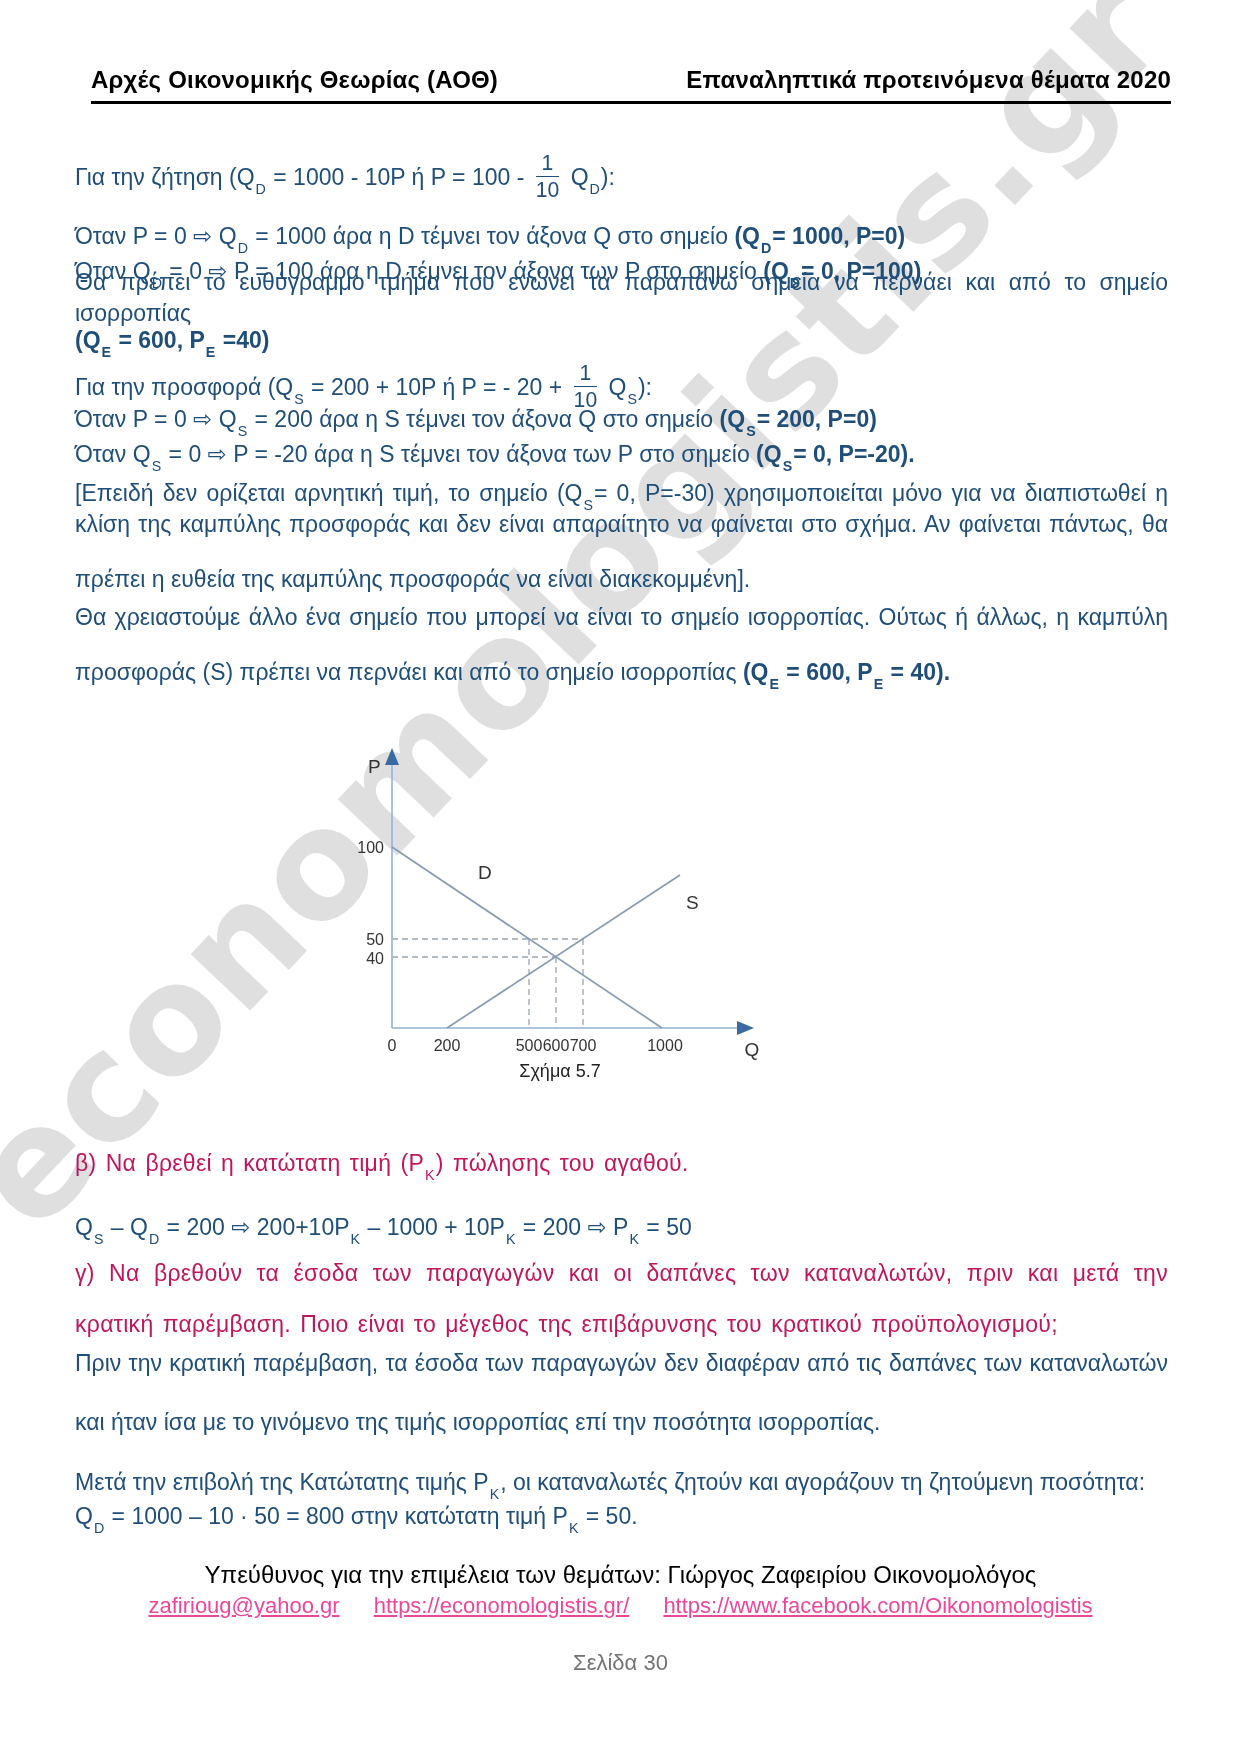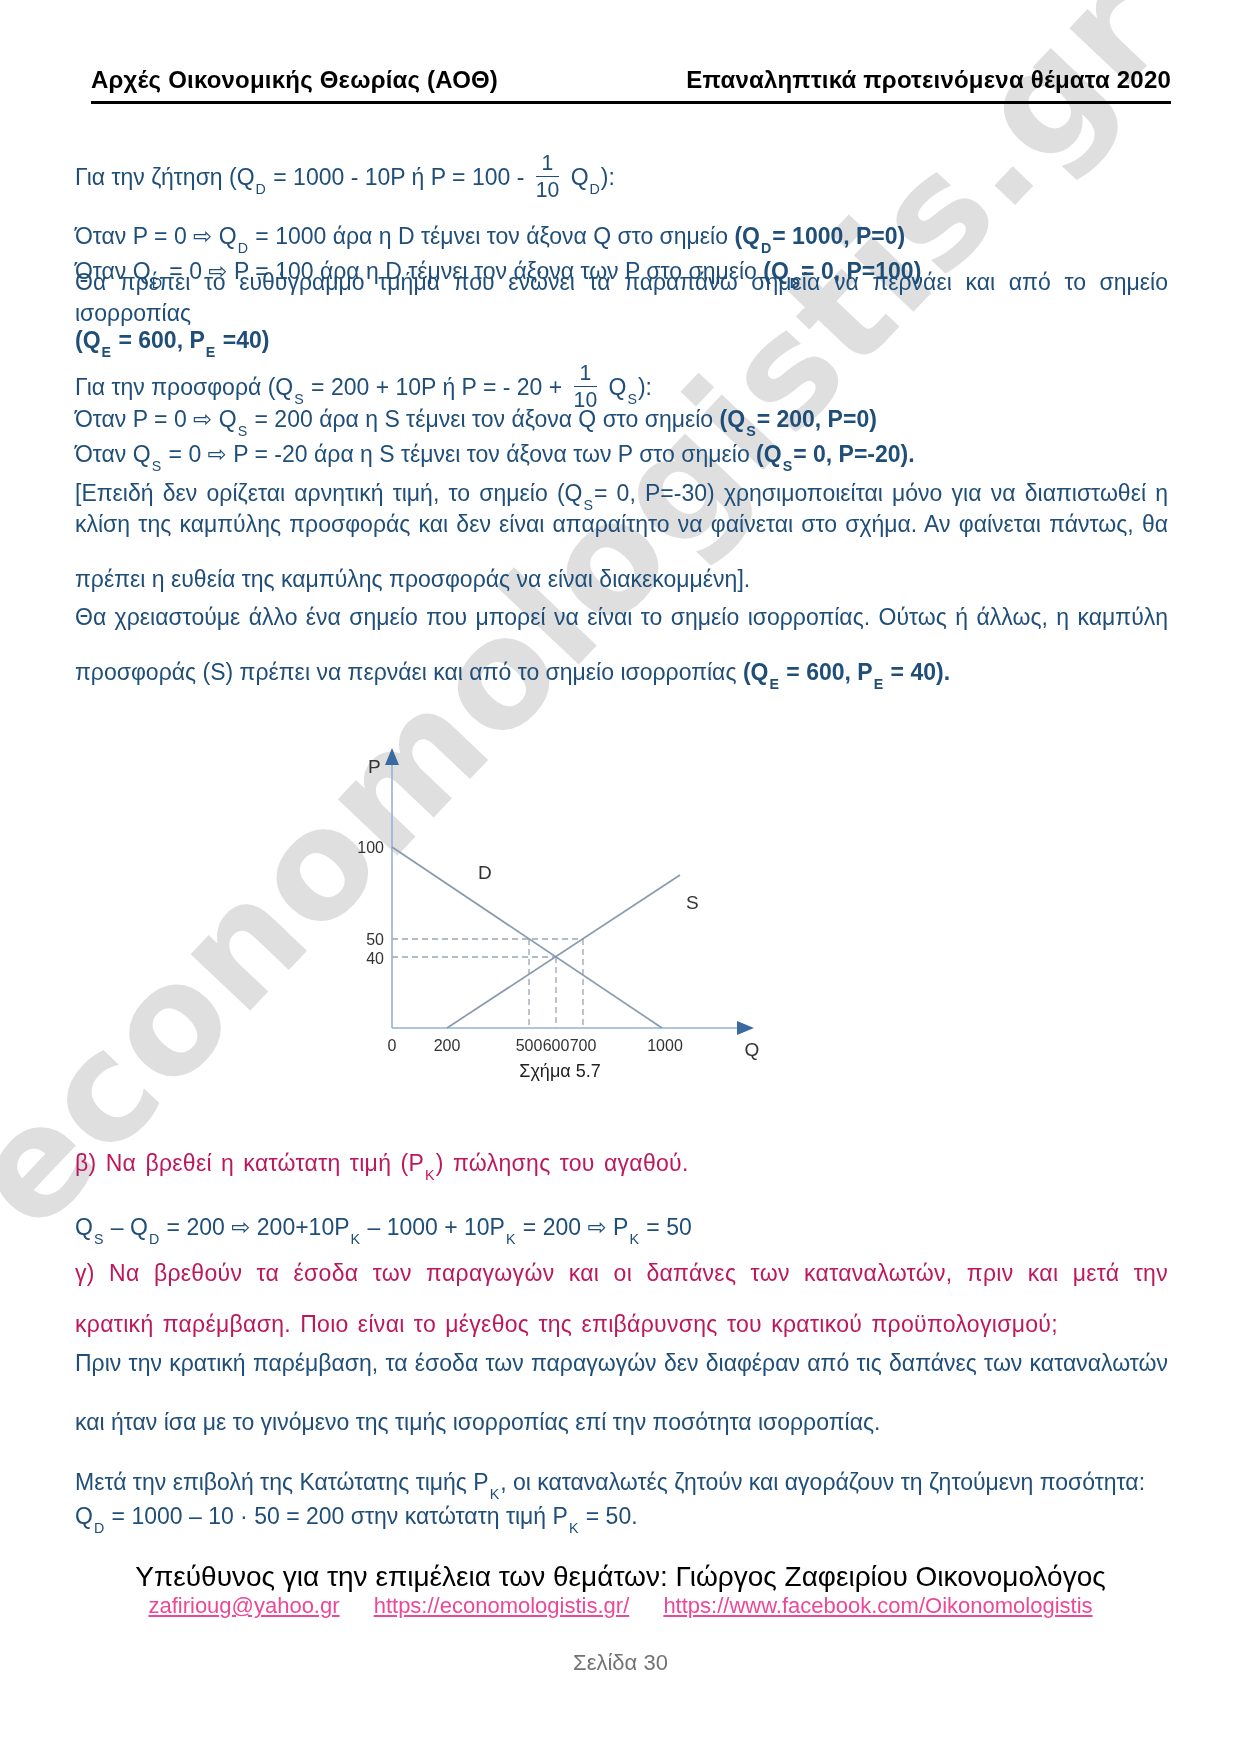--- a/index.html
+++ b/index.html
@@ -32,21 +32,21 @@
   .bold{font-weight:700;}
   sub{font-size:0.62em;line-height:0;position:relative;top:0.22em;margin:0 1px 0 1px;}
   .frac{
     display:inline-block;text-align:center;vertical-align:middle;
     font-size:0.92em;line-height:1.12;margin:0 5px;transform:translateY(-3px);
   }
   .fnum{display:block;border-bottom:1.8px solid currentColor;padding:0 5px 1px;}
   .fden{display:block;padding-top:1px;}
   .chart{position:absolute;left:330px;top:743px;}
   .center{position:absolute;left:0;width:1241px;text-align:center;white-space:nowrap;}
-  .credit{font-size:28px;color:#000;}
+  .credit{font-size:24px;color:#000;}
   .links{font-size:22px;}
   .links a{color:#ec4899;margin:0 14px;}
   .pagenum{font-size:22px;color:#737373;}
   svg text{font-family:"Liberation Sans","DejaVu Sans",sans-serif;}
 </style>
 </head>
 <body>
 
 <div class="page">
 
@@ -113,21 +113,21 @@
     </div>
 
     <div class="t hd" style="top:1124px"><span>β) Να βρεθεί η κατώτατη τιμή (P</span><sub>K</sub><span>) πώλησης του αγαθού.</span></div>
     <div class="t" style="top:1188px"><span>Q</span><sub>S</sub><span> – Q</span><sub>D</sub><span> = 200 ⇨ 200+10P</span><sub>K</sub><span> – 1000 + 10P</span><sub>K</sub><span> = 200 ⇨ P</span><sub>K</sub><span> = 50</span></div>
 
     <div class="jline hd" style="top:1258px"><span>γ) Να βρεθούν τα έσοδα των παραγωγών και οι δαπάνες των καταναλωτών, πριν και μετά την</span></div>
     <div class="t hd" style="top:1285px"><span>κρατική παρέμβαση. Ποιο είναι το μέγεθος της επιβάρυνσης του κρατικού προϋπολογισμού;</span></div>
     <div class="jline" style="top:1348px"><span>Πριν την κρατική παρέμβαση, τα έσοδα των παραγωγών δεν διαφέραν από τις δαπάνες των καταναλωτών</span></div>
     <div class="t" style="top:1383px"><span>και ήταν ίσα με το γινόμενο της τιμής ισορροπίας επί την ποσότητα ισορροπίας.</span></div>
     <div class="t" style="top:1443px"><span>Μετά την επιβολή της Κατώτατης τιμής P</span><sub>K</sub><span>, οι καταναλωτές ζητούν και αγοράζουν τη ζητούμενη ποσότητα:</span></div>
-    <div class="t" style="top:1477px"><span>Q</span><sub>D</sub><span> = 1000 – 10 · 50 = 200 στην κατώτατη τιμή P</span><sub>K</sub><span> = 50.</span></div>
+    <div class="t" style="top:1477px"><span>Q</span><sub>D</sub><span> = 1000 – 10 · 50 = 800 στην κατώτατη τιμή P</span><sub>K</sub><span> = 50.</span></div>
 
     <div class="center credit" style="top:1561px">Υπεύθυνος για την επιμέλεια των θεμάτων: Γιώργος Ζαφειρίου Οικονομολόγος</div>
     <div class="center links" style="top:1593px">
       <a href="#">zafirioug@yahoo.gr</a>
       <a href="#">https://economologistis.gr/</a>
       <a href="#">https://www.facebook.com/Oikonomologistis</a>
     </div>
     <div class="center pagenum" style="top:1650px">Σελίδα 30</div>
 
   </div>

